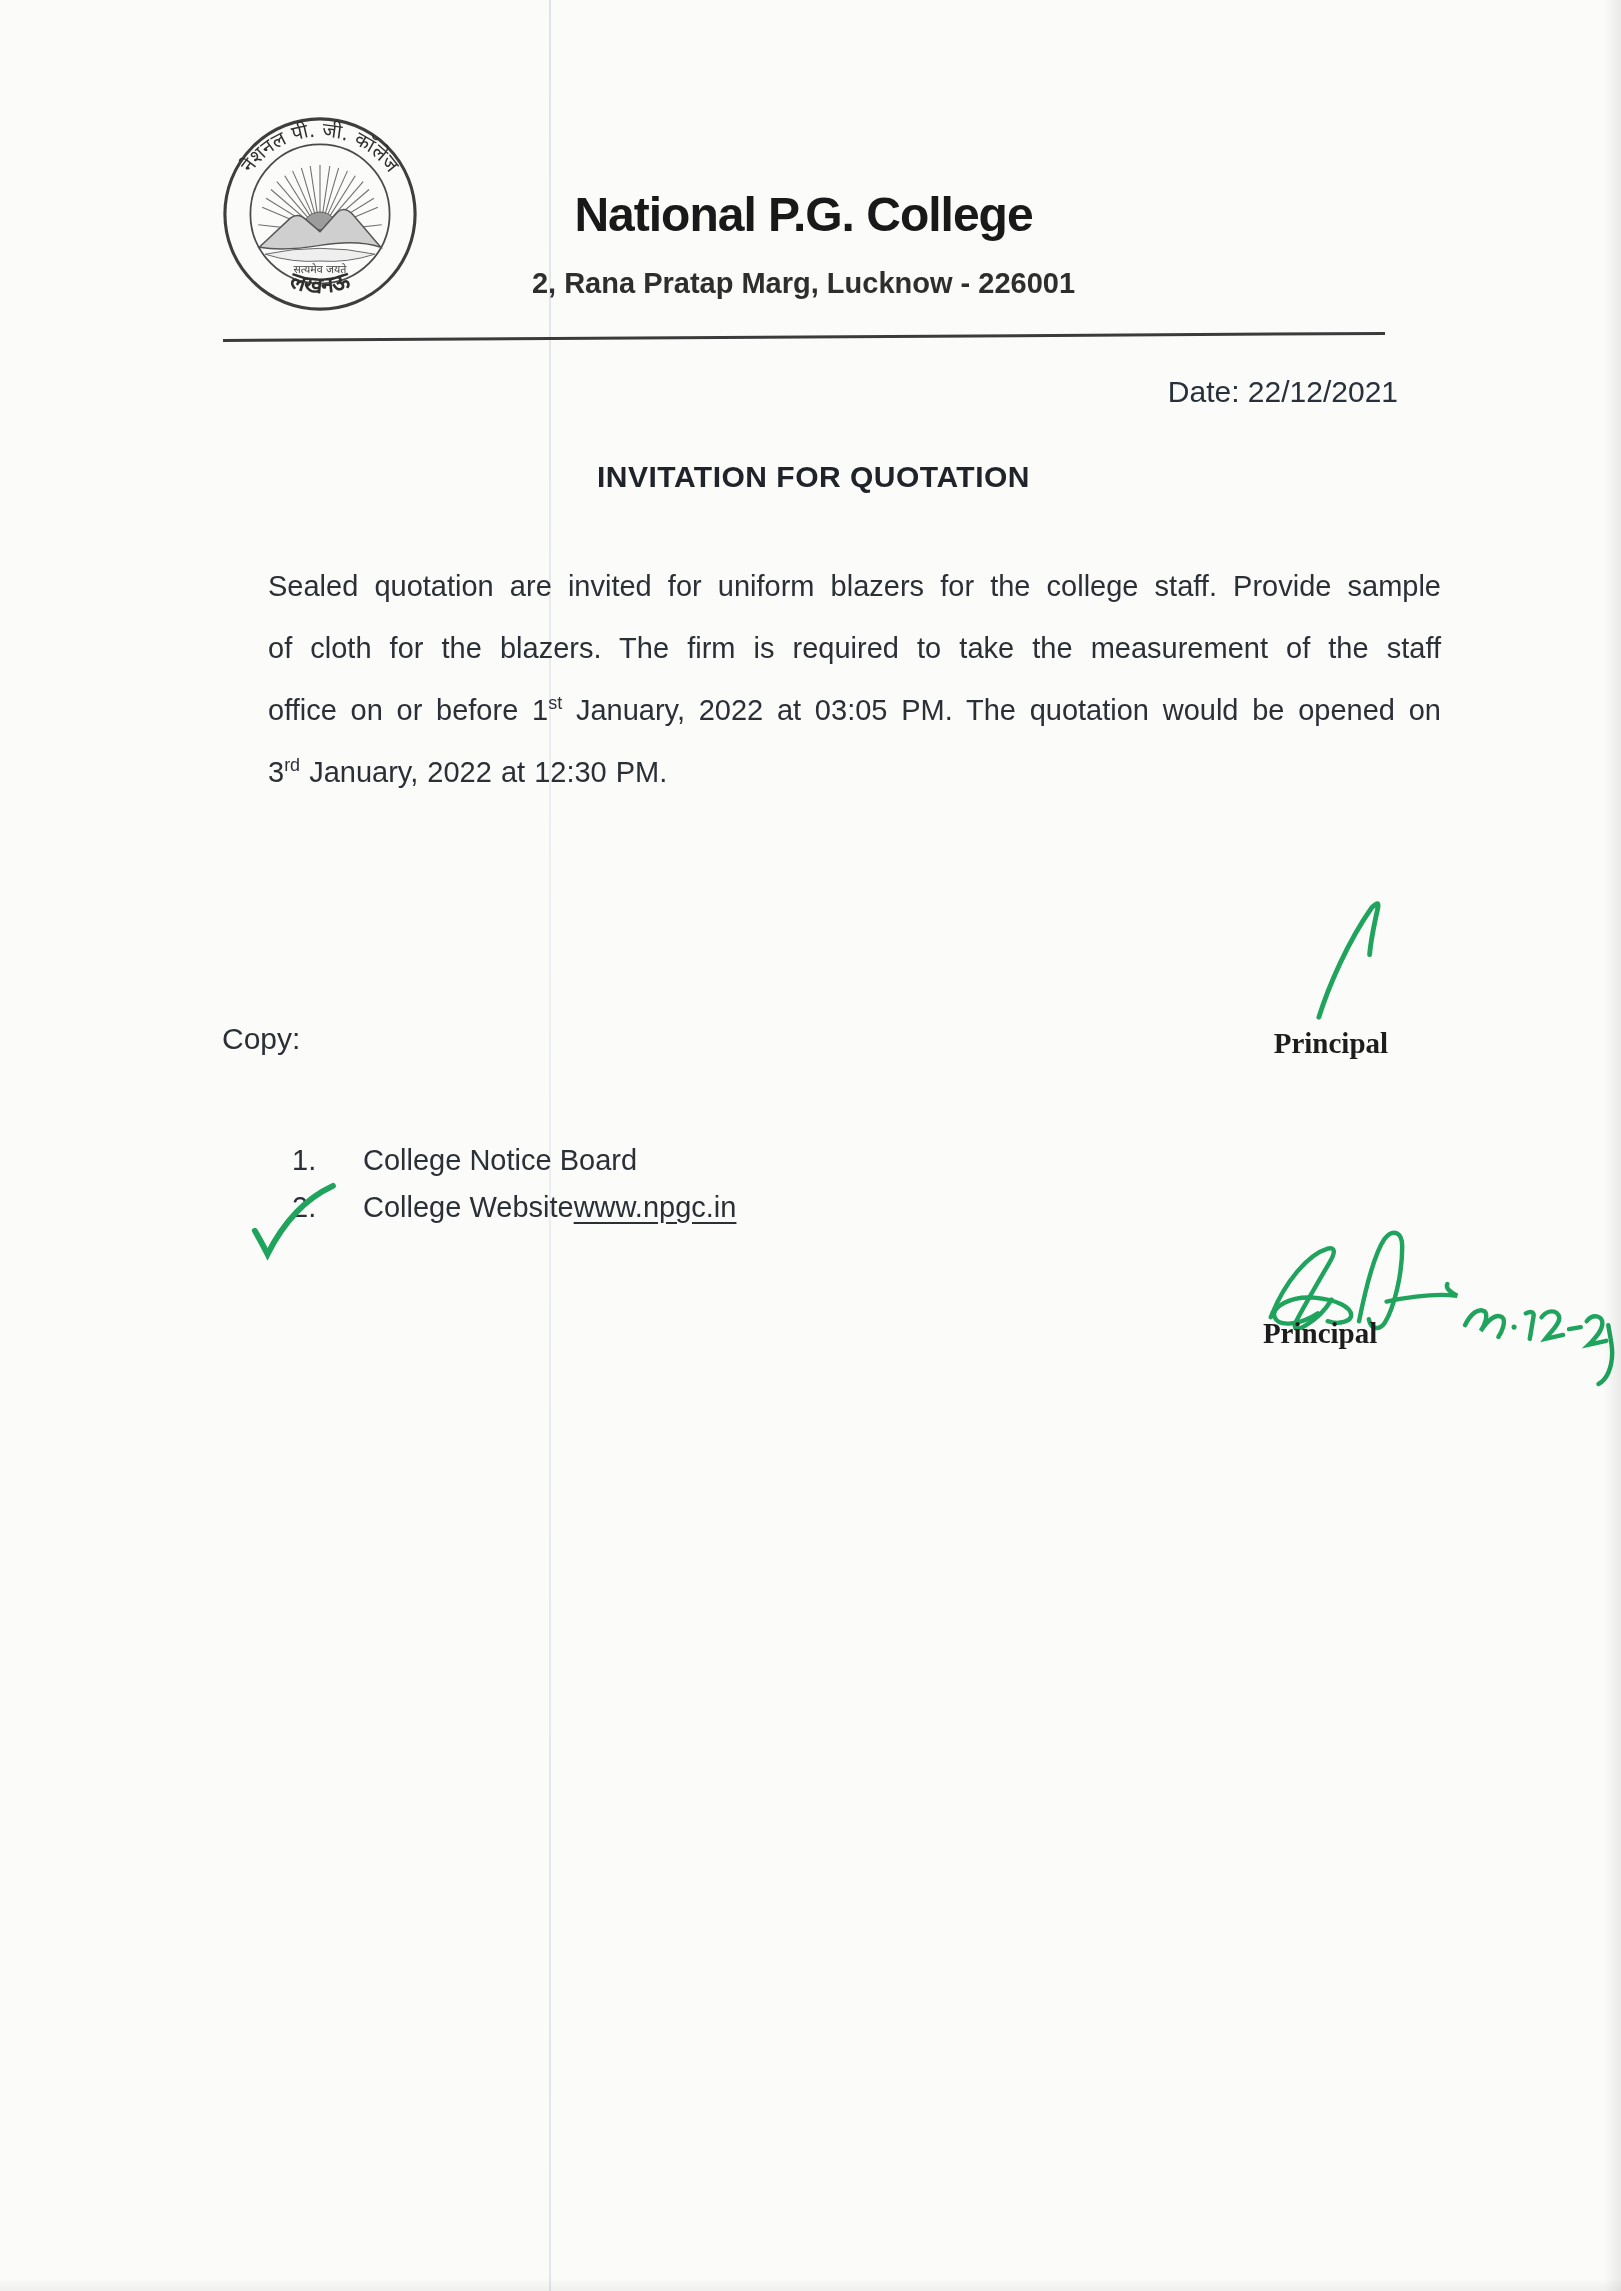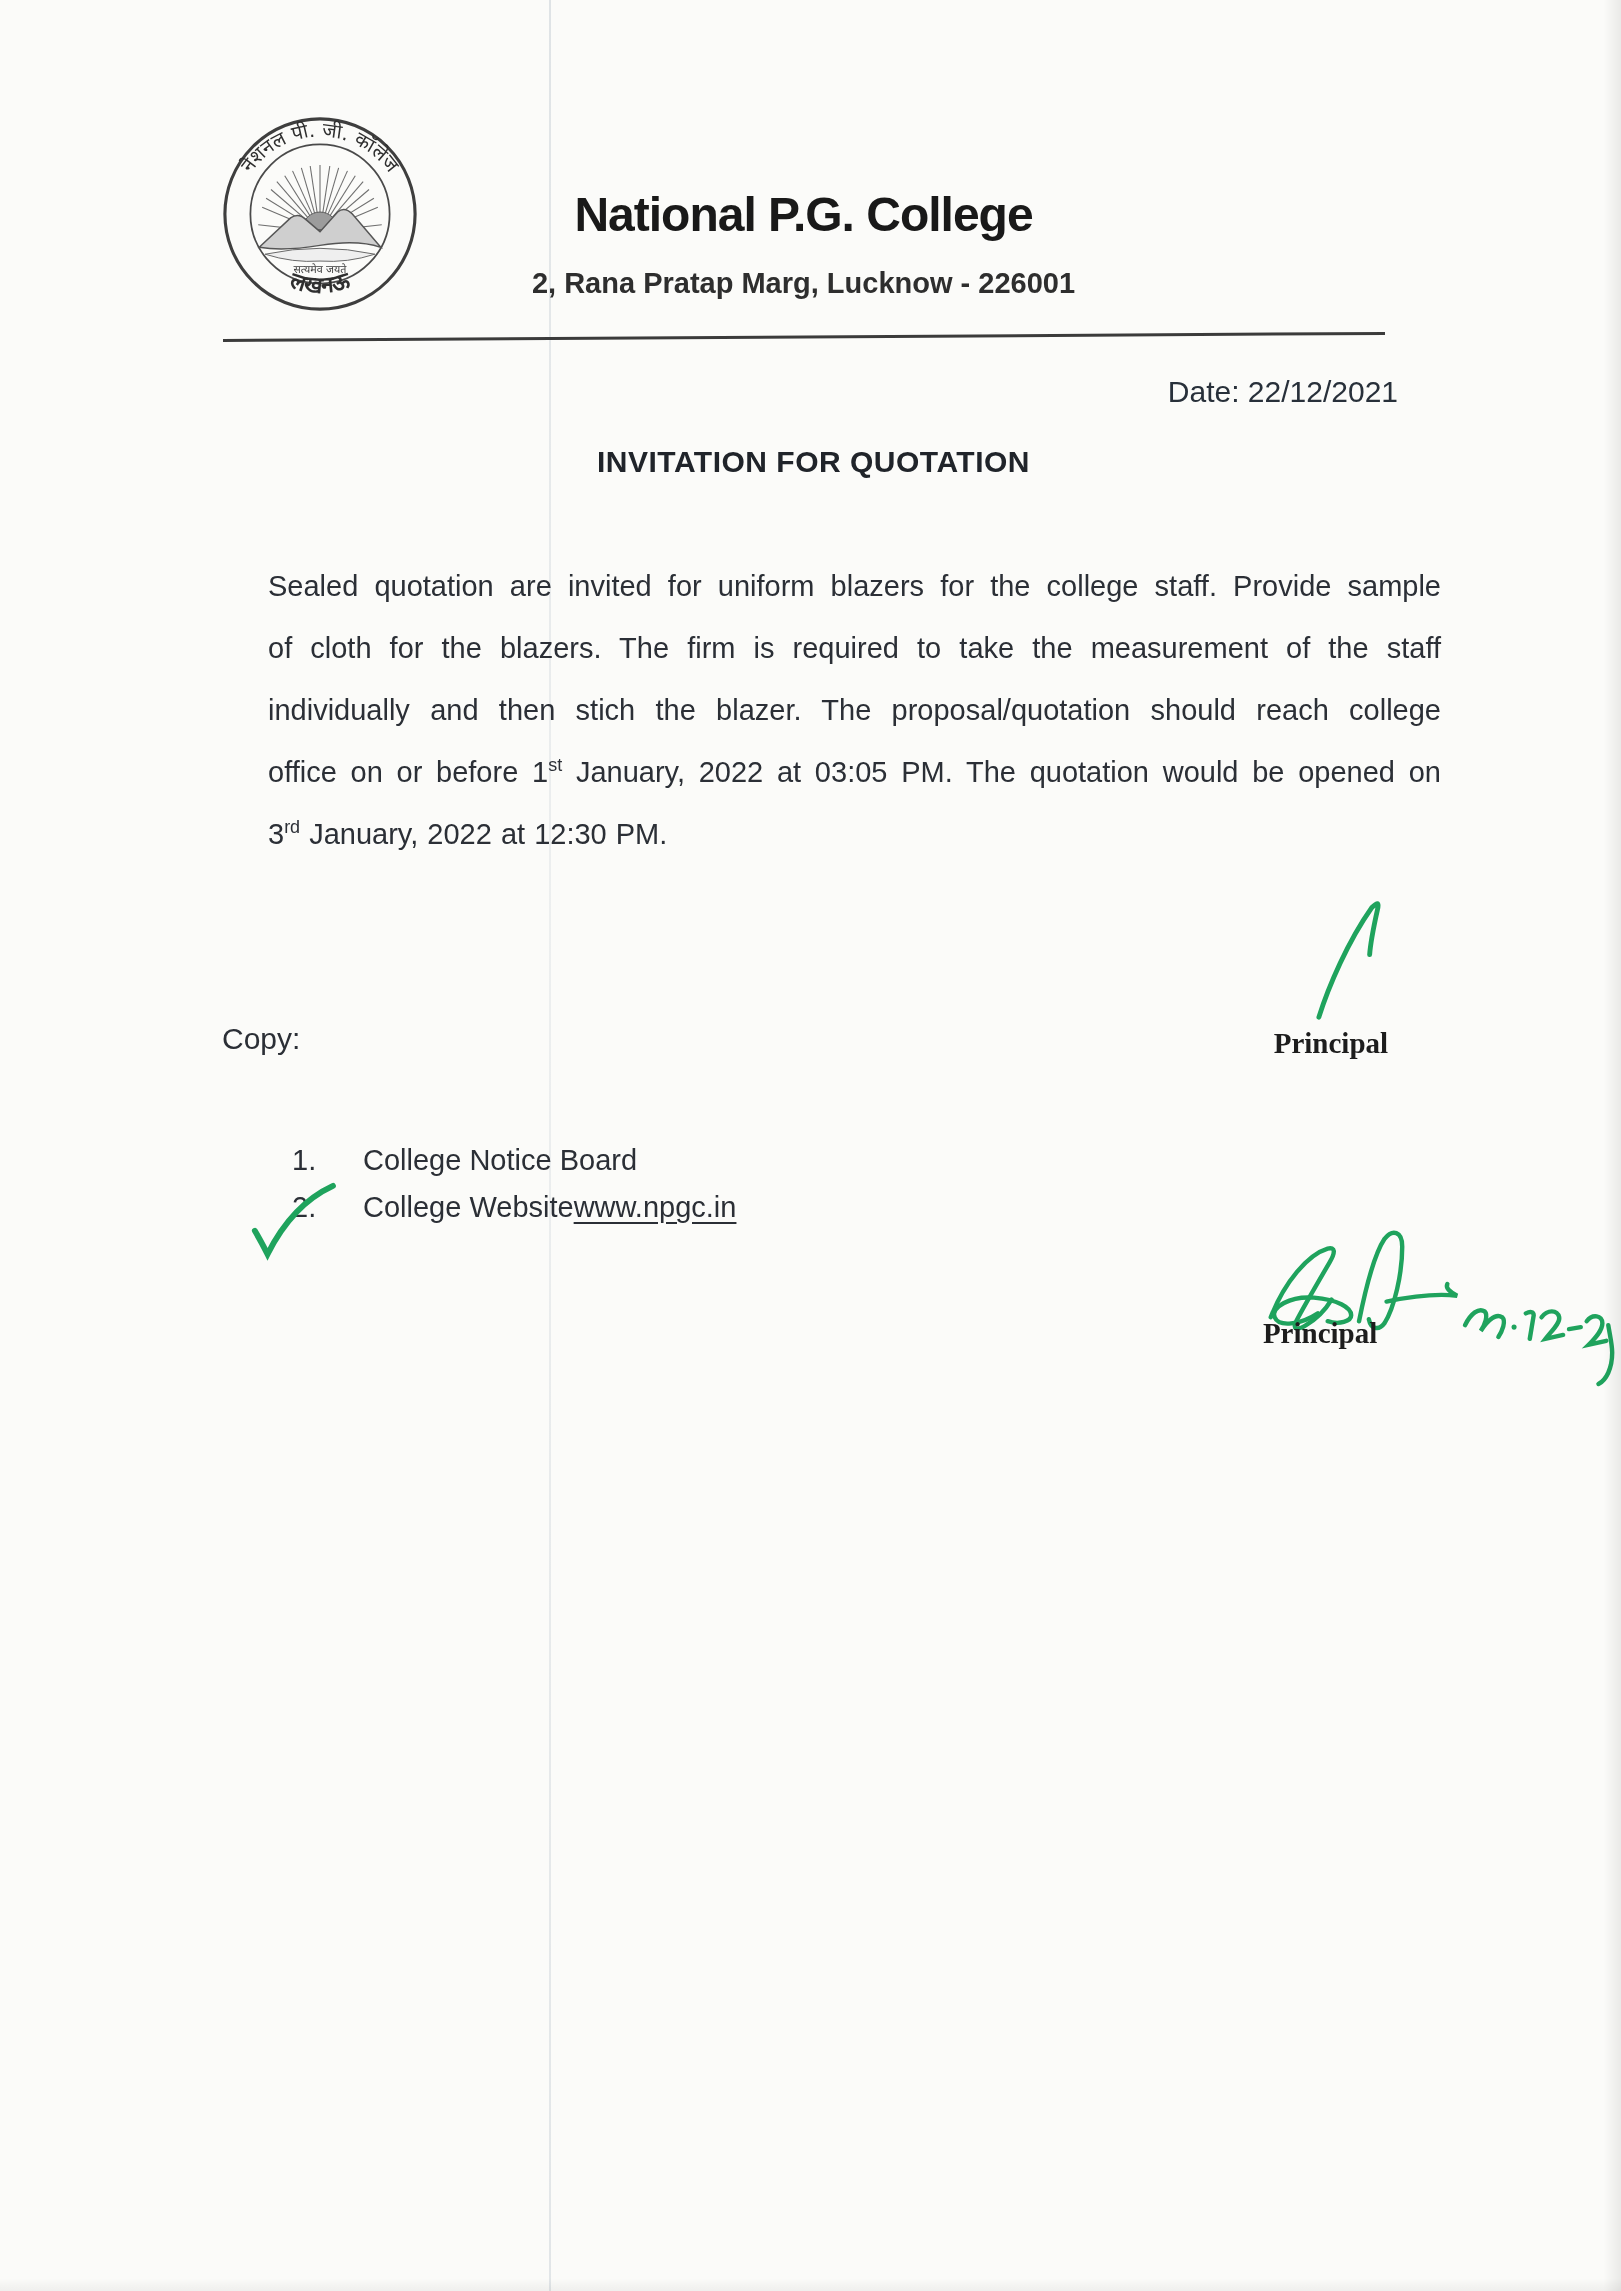--- a/index.html
+++ b/index.html
@@ -40,21 +40,21 @@
     position:absolute;left:223px;top:339px;width:1162px;height:2.9px;
     background:#3b3b3b;transform:rotate(-0.35deg);transform-origin:left center;
   }
 
   .date-line{
     position:absolute;top:375px;right:223px;
     font-size:30px;color:#28303a;
   }
 
   .doc-title{
-    position:absolute;left:394px;top:445px;width:839px;text-align:center;
+    position:absolute;left:394px;top:460px;width:839px;text-align:center;
     font-size:30px;font-weight:700;color:#20242a;letter-spacing:0.5px;
   }
 
   
   .body-text{
     position:absolute;left:224px;top:555px;width:1173px;
     font-size:29px;color:#2b2f36;margin-left:44px;
   }
   .body-line{
     line-height:62px;
@@ -146,21 +146,20 @@
 
   <div class="header-rule"></div>
 
   <div class="date-line">Date: 22/12/2021</div>
 
   <div class="doc-title">INVITATION FOR QUOTATION</div>
 
   <div class="body-text">
       <div class="body-line"><span>Sealed quotation are invited for uniform blazers for the college staff. Provide sample</span></div>
       <div class="body-line"><span>of cloth for the blazers. The firm is required to take the measurement of the staff</span></div>
-      <div class="body-line"><span>individually and then stich the blazer. The proposal/quotation should reach college</span></div>
       <div class="body-line"><span>office on or before 1</span><sup>st</sup><span> January, 2022 at 03:05 PM. The quotation would be opened on</span></div>
       <div class="body-line last"><span>3</span><sup>rd</sup><span> January, 2022 at 12:30 PM.</span></div>
     </div>
 
   <div class="sig-top">
     <svg class="sig-svg" width="88" height="123" viewBox="0 0 90 126">
       <path d="M8,120 C18,88 38,42 62,8 C68,2 70,2 68,10 C64,28 61,42 60,56" fill="none" stroke="#1fa35d" stroke-width="5" stroke-linecap="round"></path>
     </svg>
     <div class="sig-label">Principal</div>
   </div>

